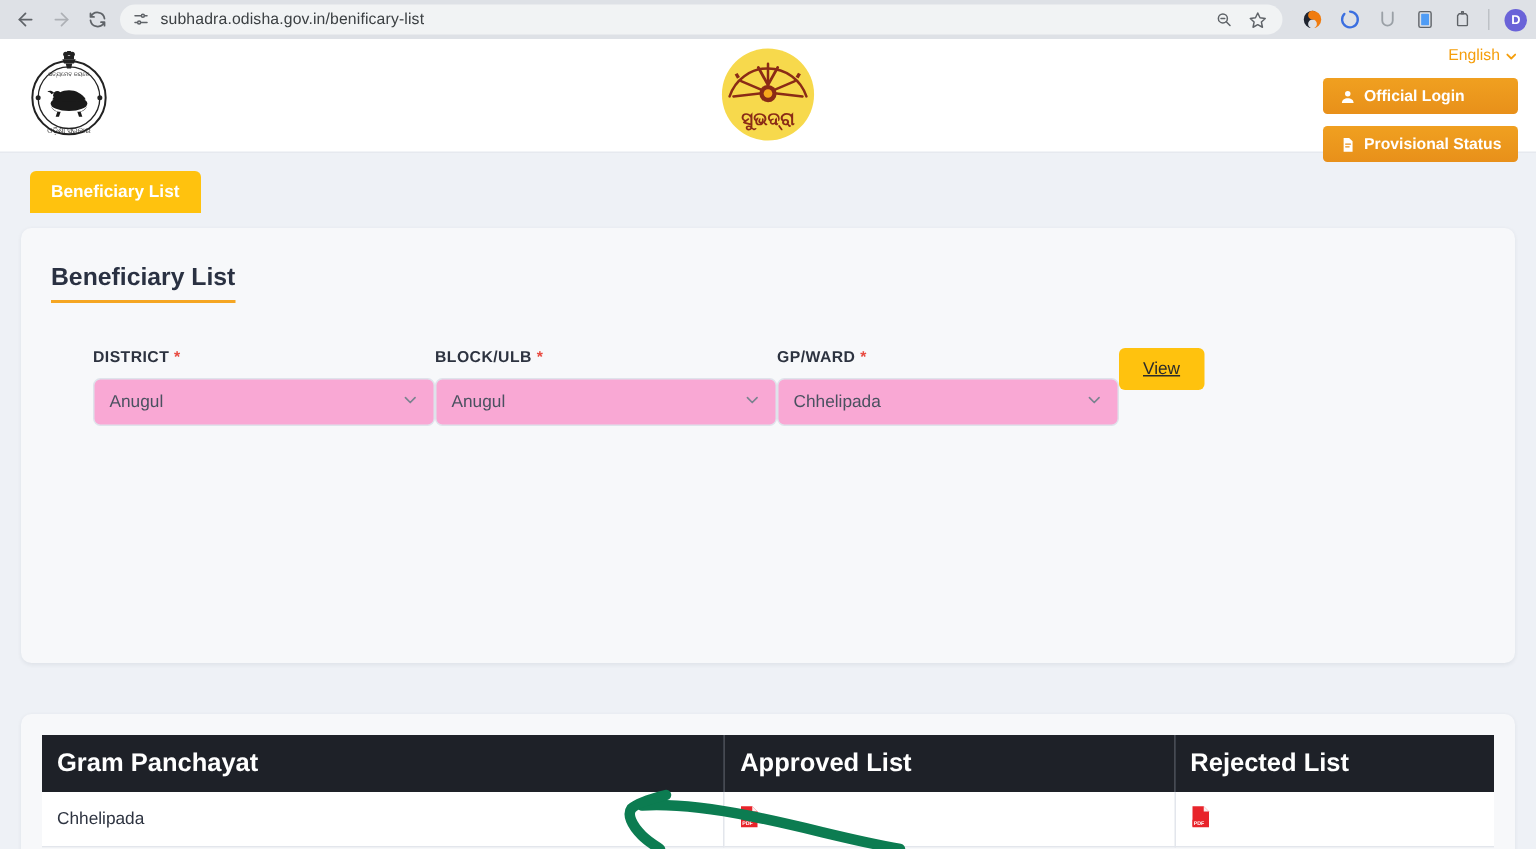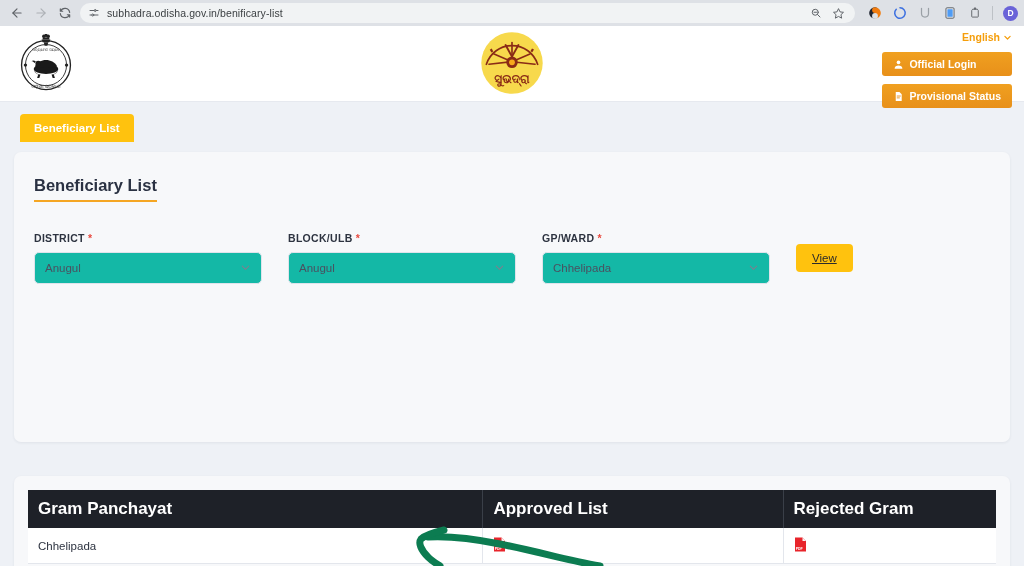--- a/index.html
+++ b/index.html
@@ -90,21 +90,21 @@
     position: absolute;
     left: 50%; top: 5px;
     transform: translateX(-50%);
     width: 64px; height: 64px;
   }
   .lang-select {
     position: absolute;
     right: 12px; top: 5px;
     font-size: 10.5px;
     color: #f59e0b;
-    font-weight: bold;
+    font-weight: normal;
     display: flex;
     align-items: center;
     gap: 3px;
   }
   .header-actions {
     position: absolute;
     right: 12px; top: 26px;
     display: flex;
     gap: 8px;
     flex-direction: column;
@@ -156,37 +156,37 @@
     font-weight: bold;
     color: #2a3142;
     display: inline-block;
     padding-bottom: 5px;
     border-bottom: 2.5px solid #f5a623;
     margin-left: 2px;
   }
 
   .form-row {
     display: flex;
-    align-items: center;
-    gap: 26px;
+    align-items: flex-start;
     margin-top: 30px;
     padding-left: 2px;
+    margin-left: 28px;
   }
   .field { width: 228px; }
   .field-label {
     font-size: 10.5px;
     font-weight: bold;
     letter-spacing: .3px;
     color: #2d3340;
     margin-bottom: 8px;
   }
   .req { color: #e8493f; }
   .select-box {
     height: 32px;
-    background: #14b8a6;
+    background: #f9a8d4;
     border: 1px solid #dfe3eb;
     border-radius: 5px;
     display: flex;
     align-items: center;
     padding: 0 10px;
     font-size: 11.5px;
     color: #4a5160;
     cursor: pointer;
   }
   .select-box .chev {
@@ -482,21 +482,21 @@
   <table>
     <colgroup>
         <col style="width:47%">
         <col style="width:31%">
         <col style="width:22%">
       </colgroup>
     <thead>
       <tr>
         <th>Gram Panchayat</th>
         <th>Approved List</th>
-        <th>Rejected Gram</th>
+        <th>Rejected List</th>
       </tr>
     </thead>
     <tbody>
       <tr>
         <td>Chhelipada</td>
         <td>
           <span class="pdf-icon">
             <svg width="13" height="15" viewBox="0 0 26 30">
               <path d="M2 1h15l7 7v21H2z" fill="#e8242b"></path>
               <path d="M17 1l7 7h-7z" fill="#f8f1f1"></path>

